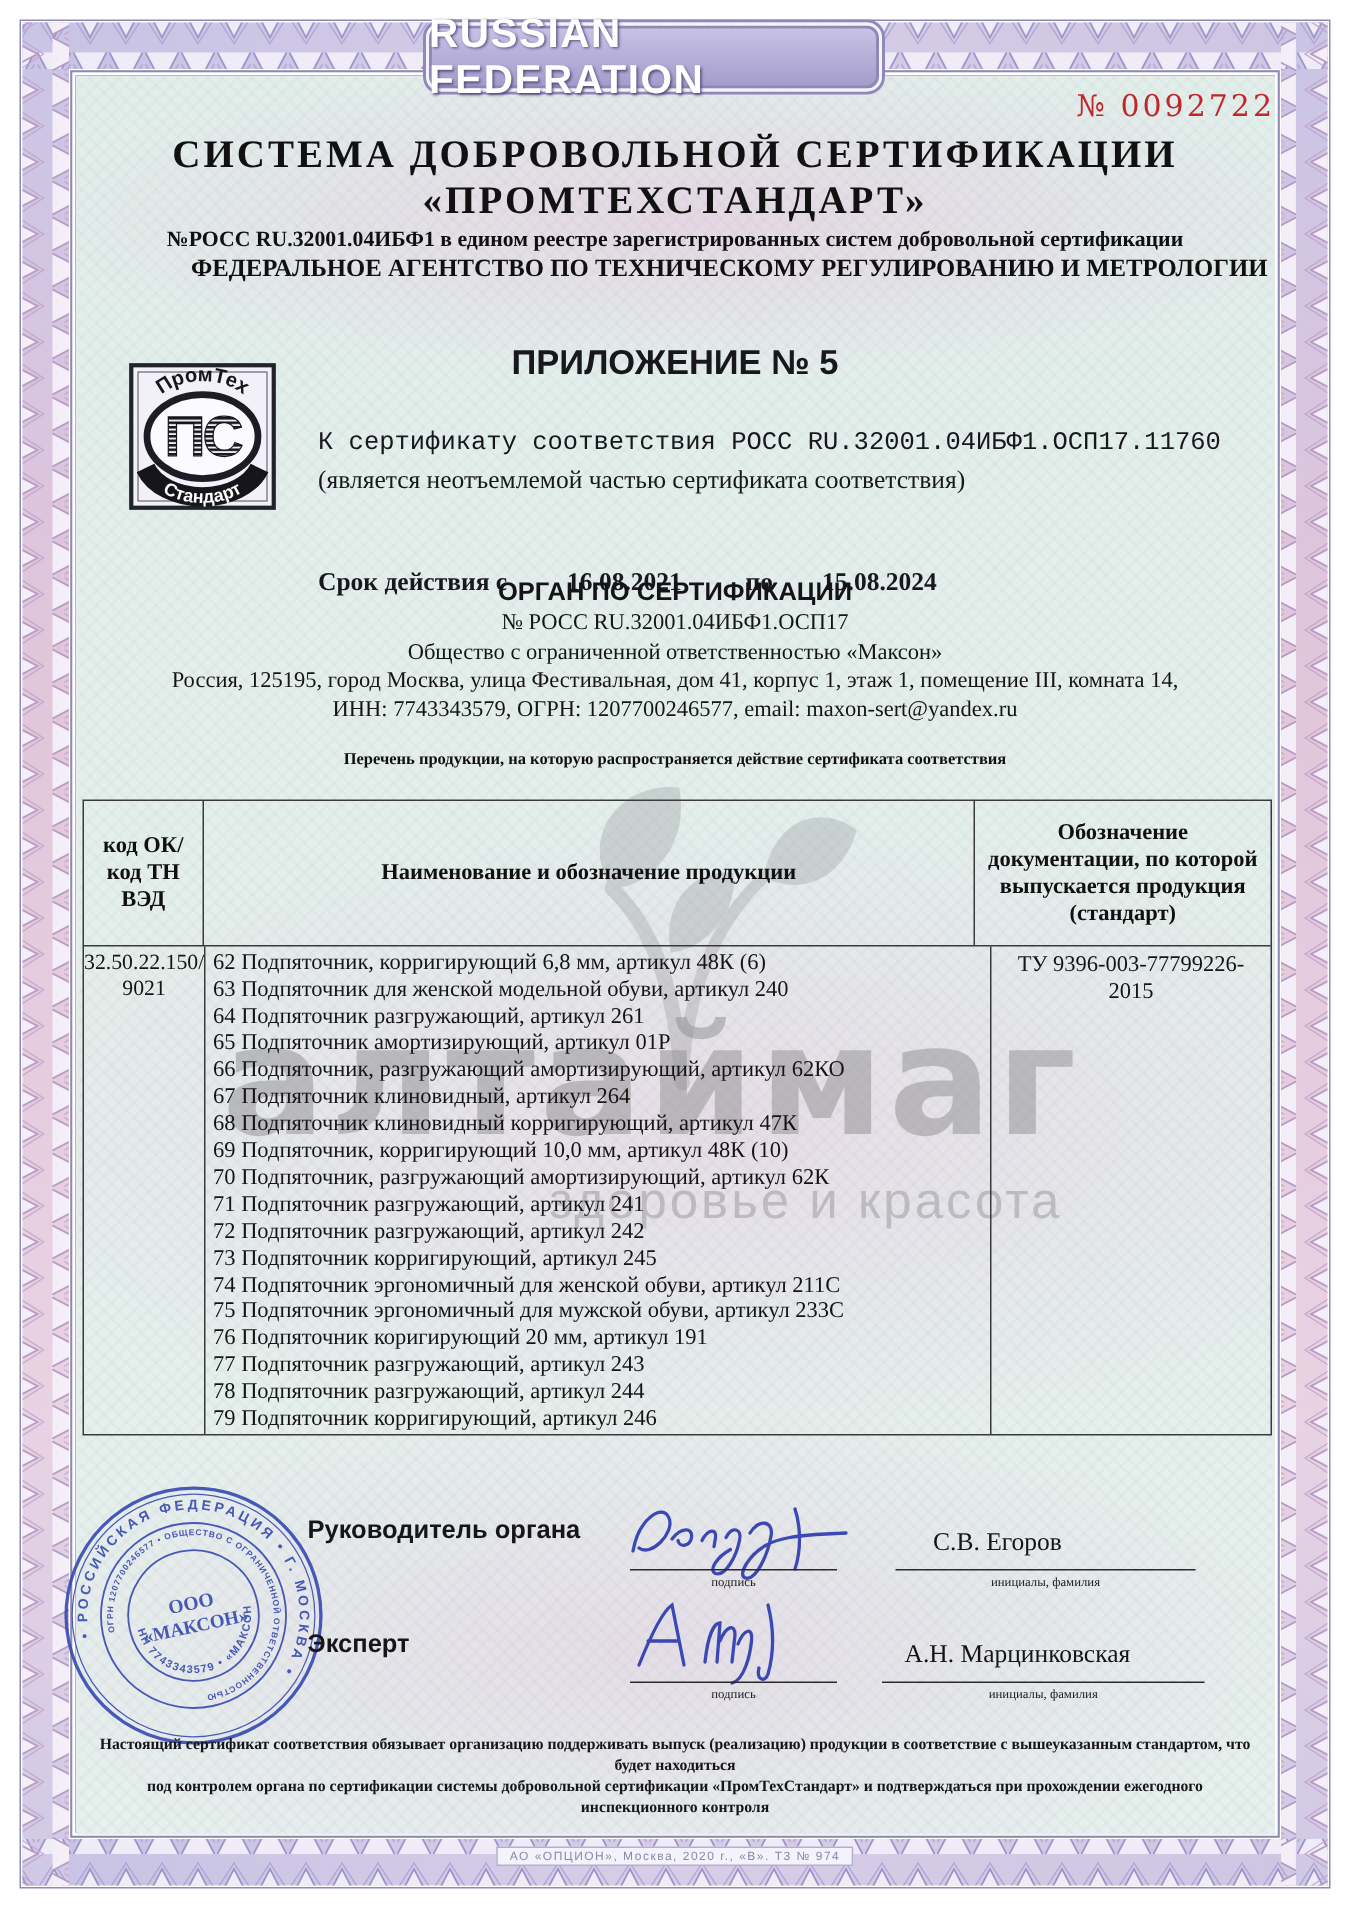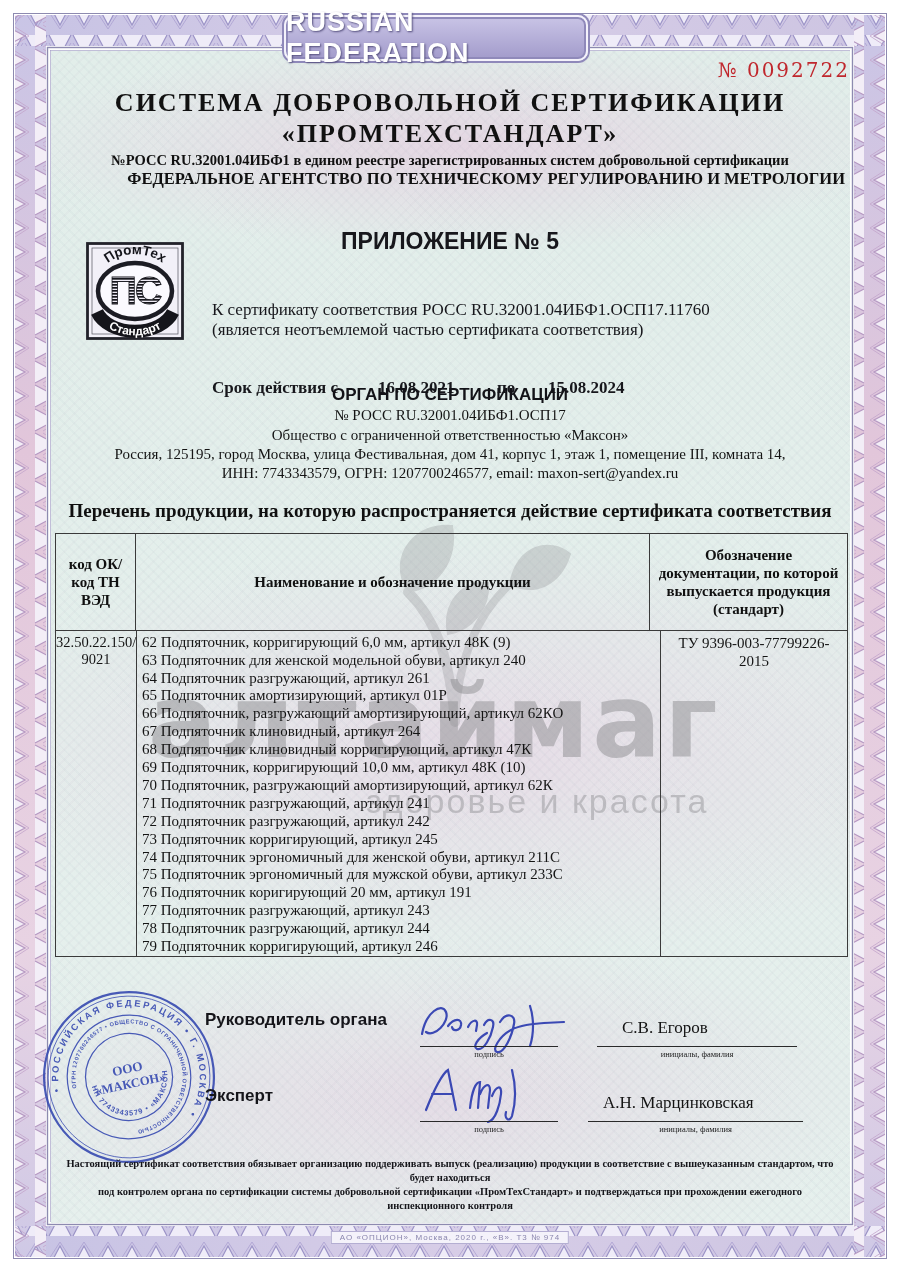--- a/index.html
+++ b/index.html
@@ -23,26 +23,26 @@
     color:#ffffff;letter-spacing:1px;text-shadow:1px 1px 2px rgba(80,75,120,0.95);}
   .cert-no{position:absolute;left:680px;top:58px;width:170px;text-align:right;
     font-family:"DejaVu Serif",serif;font-size:20px;letter-spacing:2px;color:#c0272d;}
   .t-center{text-align:center;}
   .title1{left:65px;top:88px;width:770px;font-weight:700;font-size:26px;letter-spacing:2px;color:#111;}
   .title2{left:65px;top:119px;width:770px;font-weight:700;font-size:26px;letter-spacing:2px;color:#111;}
   .registry{left:55px;top:152px;width:790px;font-weight:700;font-size:14.5px;color:#101010;}
   .agency{left:55px;top:169px;width:790px;font-weight:700;font-size:16.5px;color:#101010;text-align:right;}
   .appendix-title{left:140px;top:228px;width:620px;font-family:"Liberation Sans",sans-serif;
     font-weight:700;font-size:23px;color:#17171c;}
-  .cert-line{left:212px;top:300px;width:620px;font-size:17px;font-weight:500;color:#17171c;}
-  .cert-line2{left:212px;top:310px;width:620px;font-size:17px;font-weight:500;color:#17171c;margin-top:10px;}
+  .cert-line{left:212px;top:286px;width:620px;font-size:17px;font-weight:500;color:#17171c;font-family:Liberation Mono, monospace;}
+  .cert-line2{left:212px;top:310px;width:620px;font-size:17px;font-weight:500;color:#17171c;}
   .validity span{position:absolute;font-size:17px;font-weight:600;color:#17171c;white-space:nowrap;margin-top:34px;}
   .organ-title{left:55px;top:385px;width:790px;font-family:"Liberation Sans",sans-serif;font-weight:700;font-size:17px;color:#131318;}
   .organ-line{width:790px;left:55px;font-size:15px;color:#141414;}
-  .products-caption{left:45px;top:500px;width:810px;font-weight:700;font-size:19px;color:#101010;}
+  .products-caption{left:45px;top:500px;width:810px;font-weight:700;font-size:11px;color:#101010;}
   .ptable{position:absolute;left:55px;top:533px;width:791px;height:422px;border:1.6px solid #3a3a3a;
     display:flex;flex-direction:column;}
   .ptable .hrow{display:flex;height:97px;border-bottom:1.6px solid #3a3a3a;}
   .ptable .brow{display:flex;flex:1;}
   .c1{width:80px;border-right:1.6px solid #3a3a3a;}
   .c2{width:514px;border-right:1.6px solid #3a3a3a;}
   .c3{flex:1;}
   .hcell{display:flex;align-items:center;justify-content:center;text-align:center;
     font-weight:700;font-size:15px;line-height:18px;color:#101010;padding:2px 4px;box-sizing:border-box;}
   .code-cell{text-align:center;font-size:14.5px;padding-top:3px;color:#141414;}
@@ -186,21 +186,21 @@
       <div class="c1 hcell">код ОК/код ТН ВЭД</div>
       <div class="c2 hcell">Наименование и обозначение продукции</div>
       <div class="c3 hcell">Обозначение документации, по которой выпускается продукция (стандарт)</div>
     </div>
     <div class="brow">
       <div class="c1 code-cell">
         <div>32.50.22.150/</div>
         <div>9021</div>
       </div>
       <div class="c2 items-cell">
-        <div class="item-line">62 Подпяточник, корригирующий 6,0 мм, артикул 48К (9)</div>
+        <div class="item-line">62 Подпяточник, корригирующий 6,8 мм, артикул 48К (6)</div>
         <div class="item-line">63 Подпяточник для женской модельной обуви, артикул 240</div>
         <div class="item-line">64 Подпяточник разгружающий, артикул 261</div>
         <div class="item-line">65 Подпяточник амортизирующий, артикул 01Р</div>
         <div class="item-line">66 Подпяточник, разгружающий амортизирующий, артикул 62КО</div>
         <div class="item-line">67 Подпяточник клиновидный, артикул 264</div>
         <div class="item-line">68 Подпяточник клиновидный корригирующий, артикул 47К</div>
         <div class="item-line">69 Подпяточник, корригирующий 10,0 мм, артикул 48К (10)</div>
         <div class="item-line">70 Подпяточник, разгружающий амортизирующий, артикул 62К</div>
         <div class="item-line">71 Подпяточник разгружающий, артикул 241</div>
         <div class="item-line">72 Подпяточник разгружающий, артикул 242</div>

